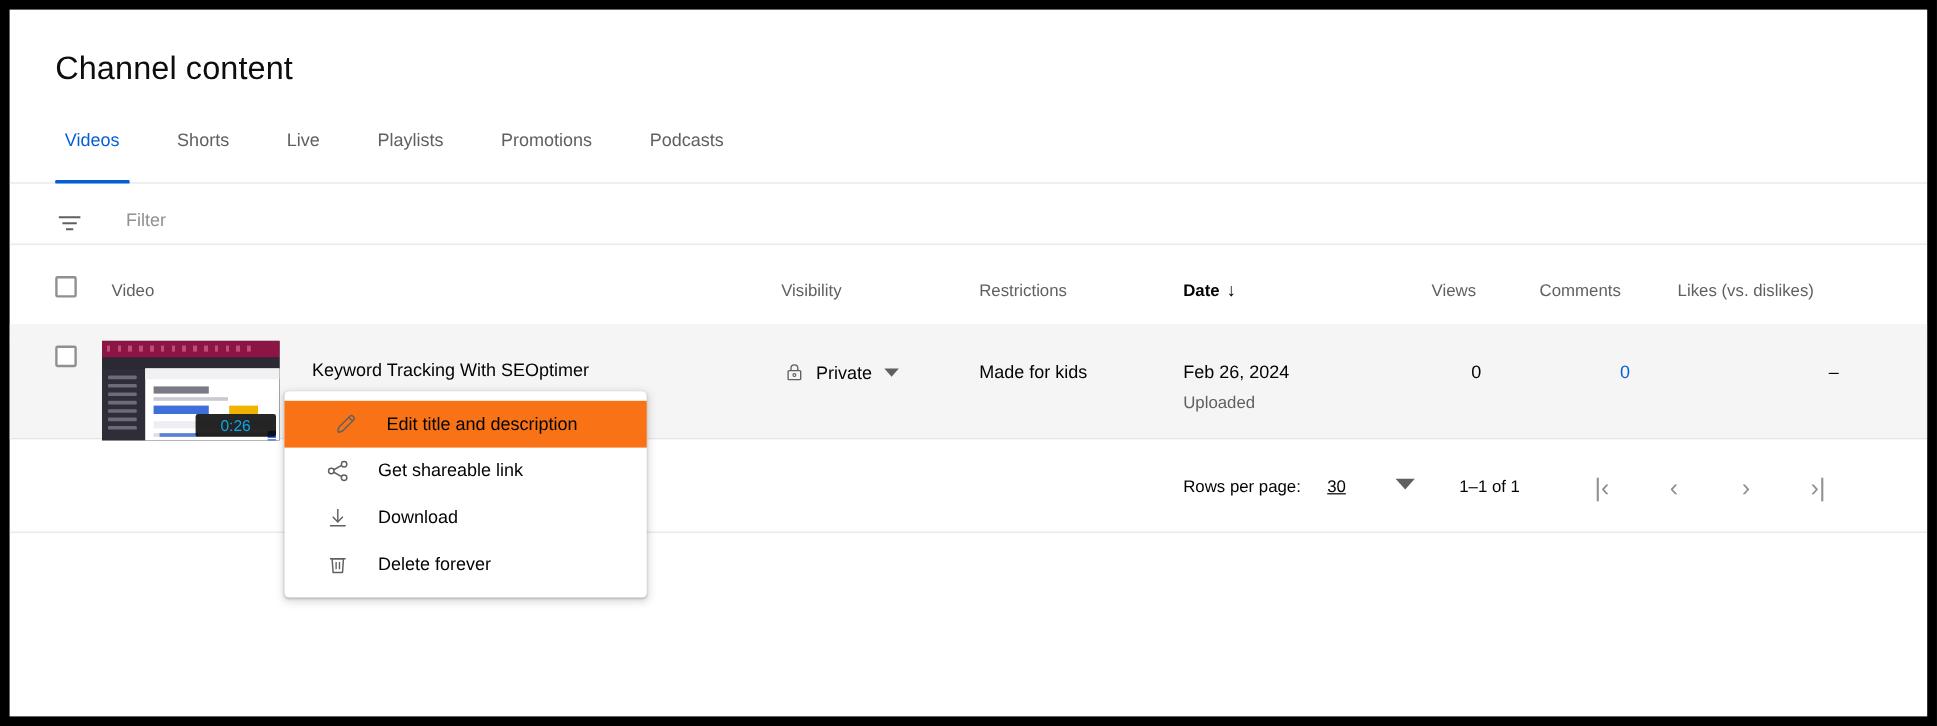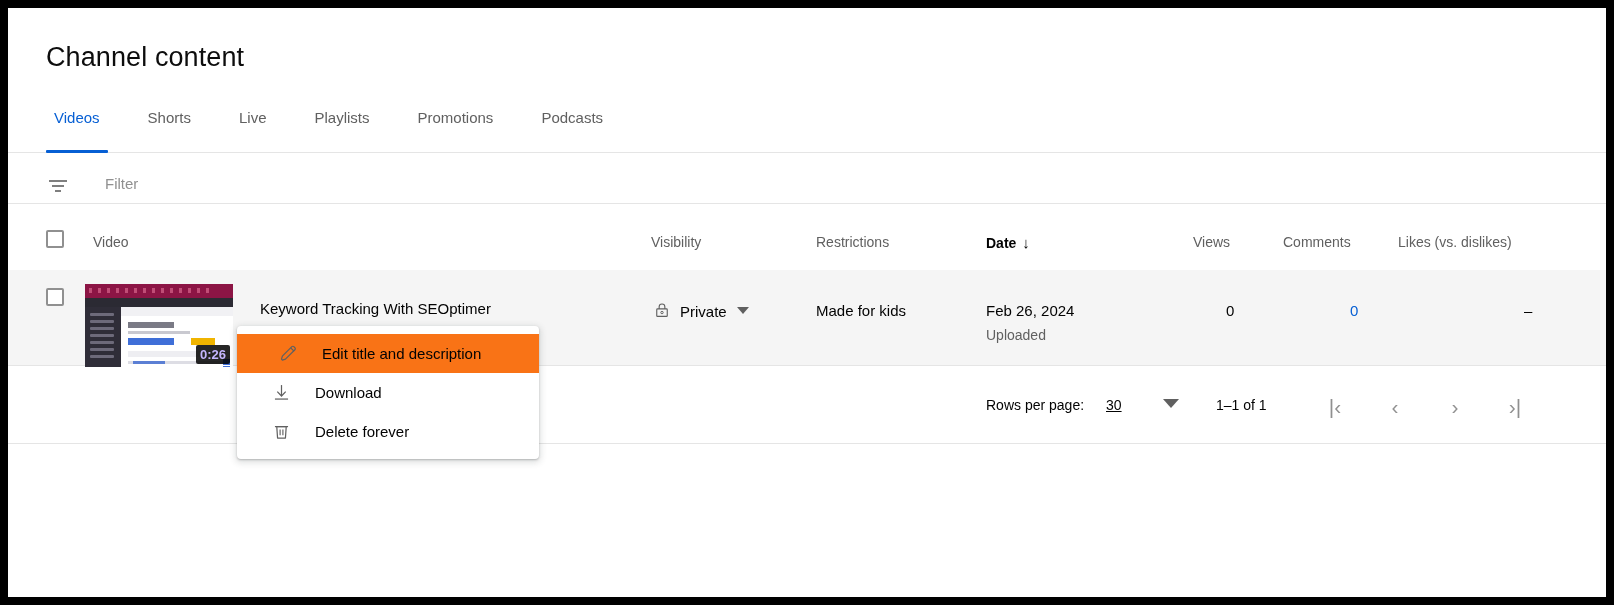--- a/index.html
+++ b/index.html
@@ -189,25 +189,25 @@
   .thumb .main .tlink {
     position:absolute; left:12px; width:32px; height:3px; background:#5b7fd4;
   }
   .thumb .main .chip {
     position:absolute; right:3px; width:7px; height:6px; background:#3f6fd8;
   }
   .duration {
     position: absolute;
     right: 3px; bottom: 3px;
     background: rgba(0,0,0,.85);
-    color: #c4b5fd;
+    color: #0ea5e9;
     font-size: 13px;
-    font-weight: bold;
+    font-weight: normal;
     line-height: 1;
-    padding: 3px 4px;
+    padding: 3px 21px;
     border-radius: 2px;
   }
   .video-title {
     position: absolute;
     left: 252px; top: 30px;
     font-size: 15px;
     color: #030303;
     cursor: pointer;
     white-space: nowrap;
   }
@@ -428,20 +428,32 @@
     <div class="menu-item hover">
       <span class="mi-icon">
         <svg width="21" height="21" viewBox="0 0 24 24" aria-hidden="true">
           <path d="M4 18.5l1-3.5L15.8 4.2a1.6 1.6 0 0 1 2.3 0l1.2 1.2a1.6 1.6 0 0 1 0 2.3L8.5 18.5 5 19.6z" fill="none" stroke="#606060" stroke-width="1.4" stroke-linejoin="round"></path>
           <line x1="14.6" y1="5.6" x2="18.4" y2="9.4" stroke="#606060" stroke-width="1.3"></line>
         </svg>
       </span>
       <span class="mi-label">Edit title and description</span>
     </div>
 
+    <div class="menu-item">
+      <span class="mi-icon">
+        <svg width="21" height="21" viewBox="0 0 24 24" aria-hidden="true">
+          <circle cx="18" cy="5.5" r="2.6" fill="none" stroke="#606060" stroke-width="1.4"></circle>
+          <circle cx="18" cy="18.5" r="2.6" fill="none" stroke="#606060" stroke-width="1.4"></circle>
+          <circle cx="5.8" cy="12" r="2.6" fill="none" stroke="#606060" stroke-width="1.4"></circle>
+          <line x1="8.2" y1="10.8" x2="15.6" y2="6.7" stroke="#606060" stroke-width="1.4"></line>
+          <line x1="8.2" y1="13.2" x2="15.6" y2="17.3" stroke="#606060" stroke-width="1.4"></line>
+        </svg>
+      </span>
+      <span class="mi-label">Get shareable link</span>
+    </div>
 
 
     <div class="menu-item">
       <span class="mi-icon">
         <svg width="21" height="21" viewBox="0 0 24 24" aria-hidden="true">
           <line x1="12" y1="3.5" x2="12" y2="15.5" stroke="#606060" stroke-width="1.4"></line>
           <polyline points="7.2,11 12,16 16.8,11" fill="none" stroke="#606060" stroke-width="1.4"></polyline>
           <line x1="4.5" y1="19.5" x2="19.5" y2="19.5" stroke="#606060" stroke-width="1.4"></line>
         </svg>
       </span>

